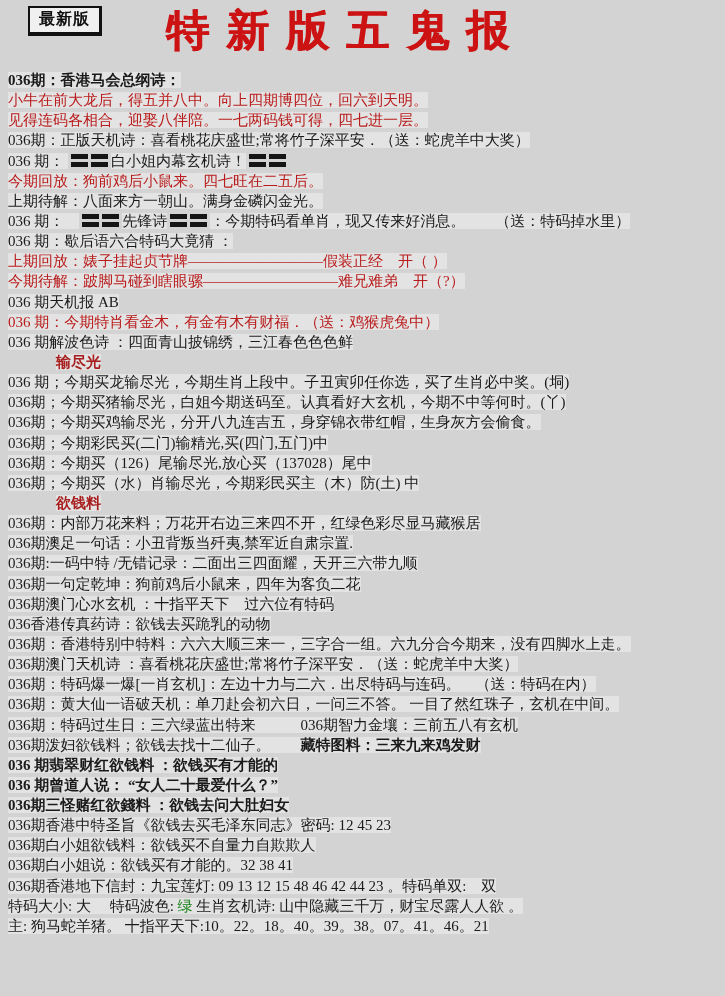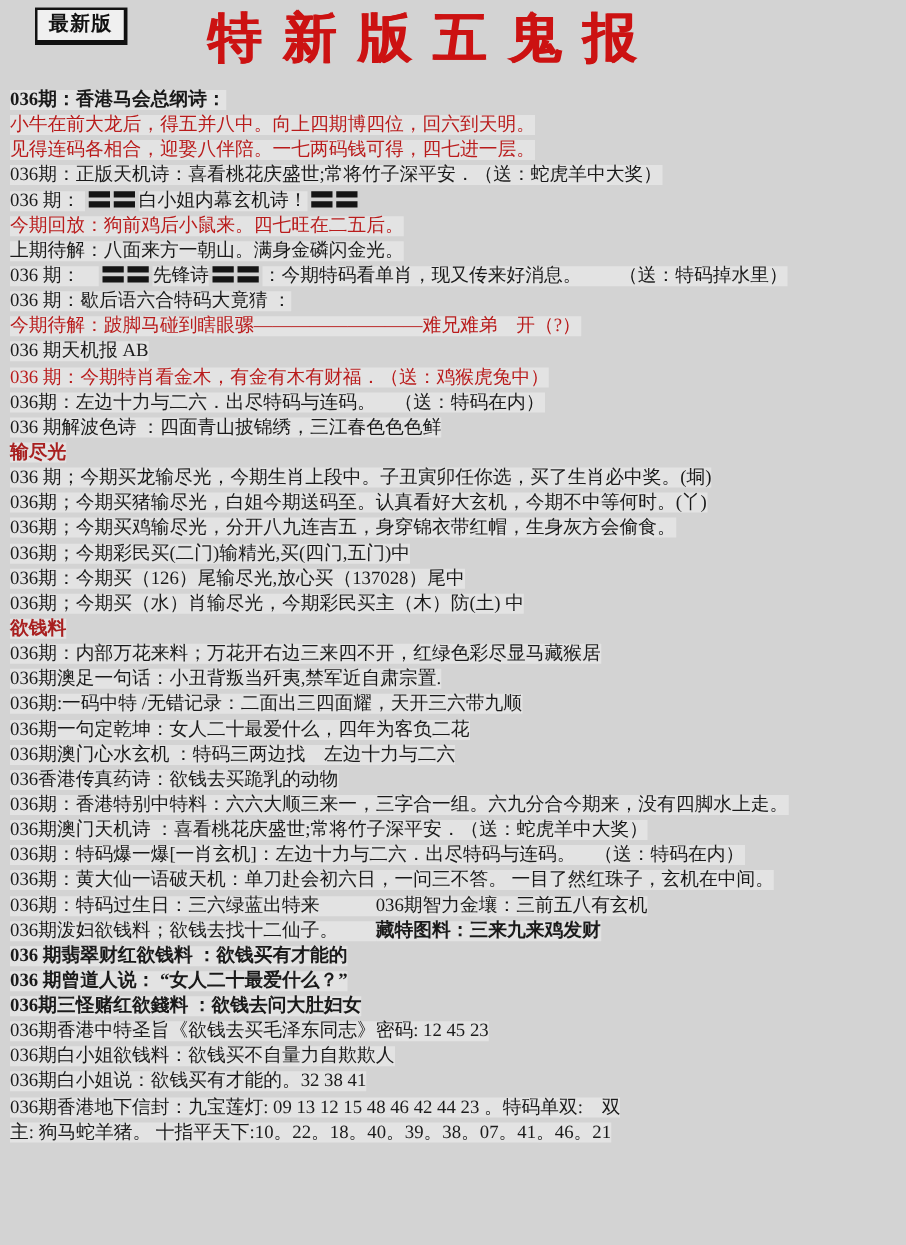--- a/index.html
+++ b/index.html
@@ -36,21 +36,21 @@
     height:20.15px;line-height:20.15px;
     padding-left:8px;
     font-size:15px;
     white-space:nowrap;
     overflow:hidden;
   }
   .line .t{background:rgba(240,240,240,0.55);}
   .red{color:#b91c1c;}
   .green{color:#168016;}
   .bold{font-weight:bold;}
-  .hred{color:#a81f1f;font-weight:bold;}
+  .hred{color:#a81f1f;font-weight:bold;margin-left:48px;}
   
   .bars{display:inline-flex;gap:3px;margin:0 3px;vertical-align:-1px;}
   .bar{
     display:inline-block;width:17px;height:13px;
     border-top:5px solid #151515;border-bottom:5px solid #151515;
     box-sizing:border-box;
   }
 </style>
 </head>
 <body>
@@ -75,47 +75,48 @@
       <div class="line"><span class="t red">今期回放：狗前鸡后小鼠来。四七旺在二五后。</span></div>
       <div class="line"><span class="t">上期待解：八面来方一朝山。满身金磷闪金光。</span></div>
       <div class="line"><span class="t">036 期：　</span><span class="bars">
           <span class="bar"></span>
           <span class="bar"></span>
         </span><span class="t">先锋诗</span><span class="bars">
           <span class="bar"></span>
           <span class="bar"></span>
         </span><span class="t">：今期特码看单肖，现又传来好消息。　　（送：特码掉水里）</span></div>
       <div class="line"><span class="t">036 期：歇后语六合特码大竟猜 ：</span></div>
+      <div class="line"><span class="t red">上期回放：婊子挂起贞节牌—————————假装正经　开（ ）</span></div>
       <div class="line"><span class="t red">今期待解：跛脚马碰到瞎眼骡—————————难兄难弟　开（?）</span></div>
       <div class="line"><span class="t">036 期天机报 AB</span></div>
       <div class="line"><span class="t red">036 期：今期特肖看金木，有金有木有财福．（送：鸡猴虎兔中）</span></div>
-      <div class="line"><span class="t">036期：左边十力与二六．出尽特码与连码。　（送：特码在内）</span></div>
       <div class="line"><span class="t">036 期解波色诗 ：四面青山披锦绣，三江春色色色鲜</span></div>
       <div class="line"><span class="t hred">输尽光</span></div>
       <div class="line"><span class="t">036 期；今期买龙输尽光，今期生肖上段中。子丑寅卯任你选，买了生肖必中奖。(垌)</span></div>
       <div class="line"><span class="t">036期；今期买猪输尽光，白姐今期送码至。认真看好大玄机，今期不中等何时。(丫)</span></div>
       <div class="line"><span class="t">036期；今期买鸡输尽光，分开八九连吉五，身穿锦衣带红帽，生身灰方会偷食。</span></div>
       <div class="line"><span class="t">036期；今期彩民买(二门)输精光,买(四门,五门)中</span></div>
       <div class="line"><span class="t">036期：今期买（126）尾输尽光,放心买（137028）尾中</span></div>
       <div class="line"><span class="t">036期；今期买（水）肖输尽光，今期彩民买主（木）防(土) 中</span></div>
       <div class="line"><span class="t hred">欲钱料</span></div>
       <div class="line"><span class="t">036期：内部万花来料；万花开右边三来四不开，红绿色彩尽显马藏猴居</span></div>
       <div class="line"><span class="t">036期澳足一句话：小丑背叛当歼夷,禁军近自肃宗置.</span></div>
       <div class="line"><span class="t">036期:一码中特 /无错记录：二面出三四面耀，天开三六带九顺</span></div>
-      <div class="line"><span class="t">036期一句定乾坤：女人二十最爱什么，四年为客负二花</span></div>
-      <div class="line"><span class="t">036期澳门心水玄机 ：特码三两边找　左边十力与二六</span></div>
+      <div class="line"><span class="t">036期一句定乾坤：狗前鸡后小鼠来，四年为客负二花</span></div>
+      <div class="line"><span class="t">036期澳门心水玄机 ：十指平天下　过六位有特码</span></div>
       <div class="line"><span class="t">036香港传真药诗：欲钱去买跪乳的动物</span></div>
       <div class="line"><span class="t">036期：香港特别中特料：六六大顺三来一，三字合一组。六九分合今期来，没有四脚水上走。</span></div>
       <div class="line"><span class="t">036期澳门天机诗 ：喜看桃花庆盛世;常将竹子深平安．（送：蛇虎羊中大奖）</span></div>
       <div class="line"><span class="t">036期：特码爆一爆[一肖玄机]：左边十力与二六．出尽特码与连码。　（送：特码在内）</span></div>
       <div class="line"><span class="t">036期：黄大仙一语破天机：单刀赴会初六日，一问三不答。 一目了然红珠子，玄机在中间。</span></div>
       <div class="line"><span class="t">036期：特码过生日：三六绿蓝出特来　　　036期智力金壤：三前五八有玄机</span></div>
       <div class="line"><span class="t">036期泼妇欲钱料；欲钱去找十二仙子。　　</span><span class="t bold">藏特图料：三来九来鸡发财</span></div>
       <div class="line"><span class="t bold">036 期翡翠财红欲钱料 ：欲钱买有才能的</span></div>
       <div class="line"><span class="t bold">036 期曾道人说： “女人二十最爱什么？”</span></div>
       <div class="line"><span class="t bold">036期三怪赌红欲錢料 ：欲钱去问大肚妇女</span></div>
       <div class="line"><span class="t">036期香港中特圣旨《欲钱去买毛泽东同志》密码: 12 45 23</span></div>
       <div class="line"><span class="t">036期白小姐欲钱料：欲钱买不自量力自欺欺人</span></div>
       <div class="line"><span class="t">036期白小姐说：欲钱买有才能的。32 38 41</span></div>
       <div class="line"><span class="t">036期香港地下信封：九宝莲灯: 09 13 12 15 48 46 42 44 23 。特码单双:　双</span></div>
+      <div class="line"><span class="t">特码大小: 大　 特码波色: </span><span class="t green">绿</span><span class="t"> 生肖玄机诗: 山中隐藏三千万，财宝尽露人人欲 。</span></div>
       <div class="line"><span class="t">主: 狗马蛇羊猪。 十指平天下:10。22。18。40。39。38。07。41。46。21</span></div>
     </div>
 </div>
 
 </body></html>

